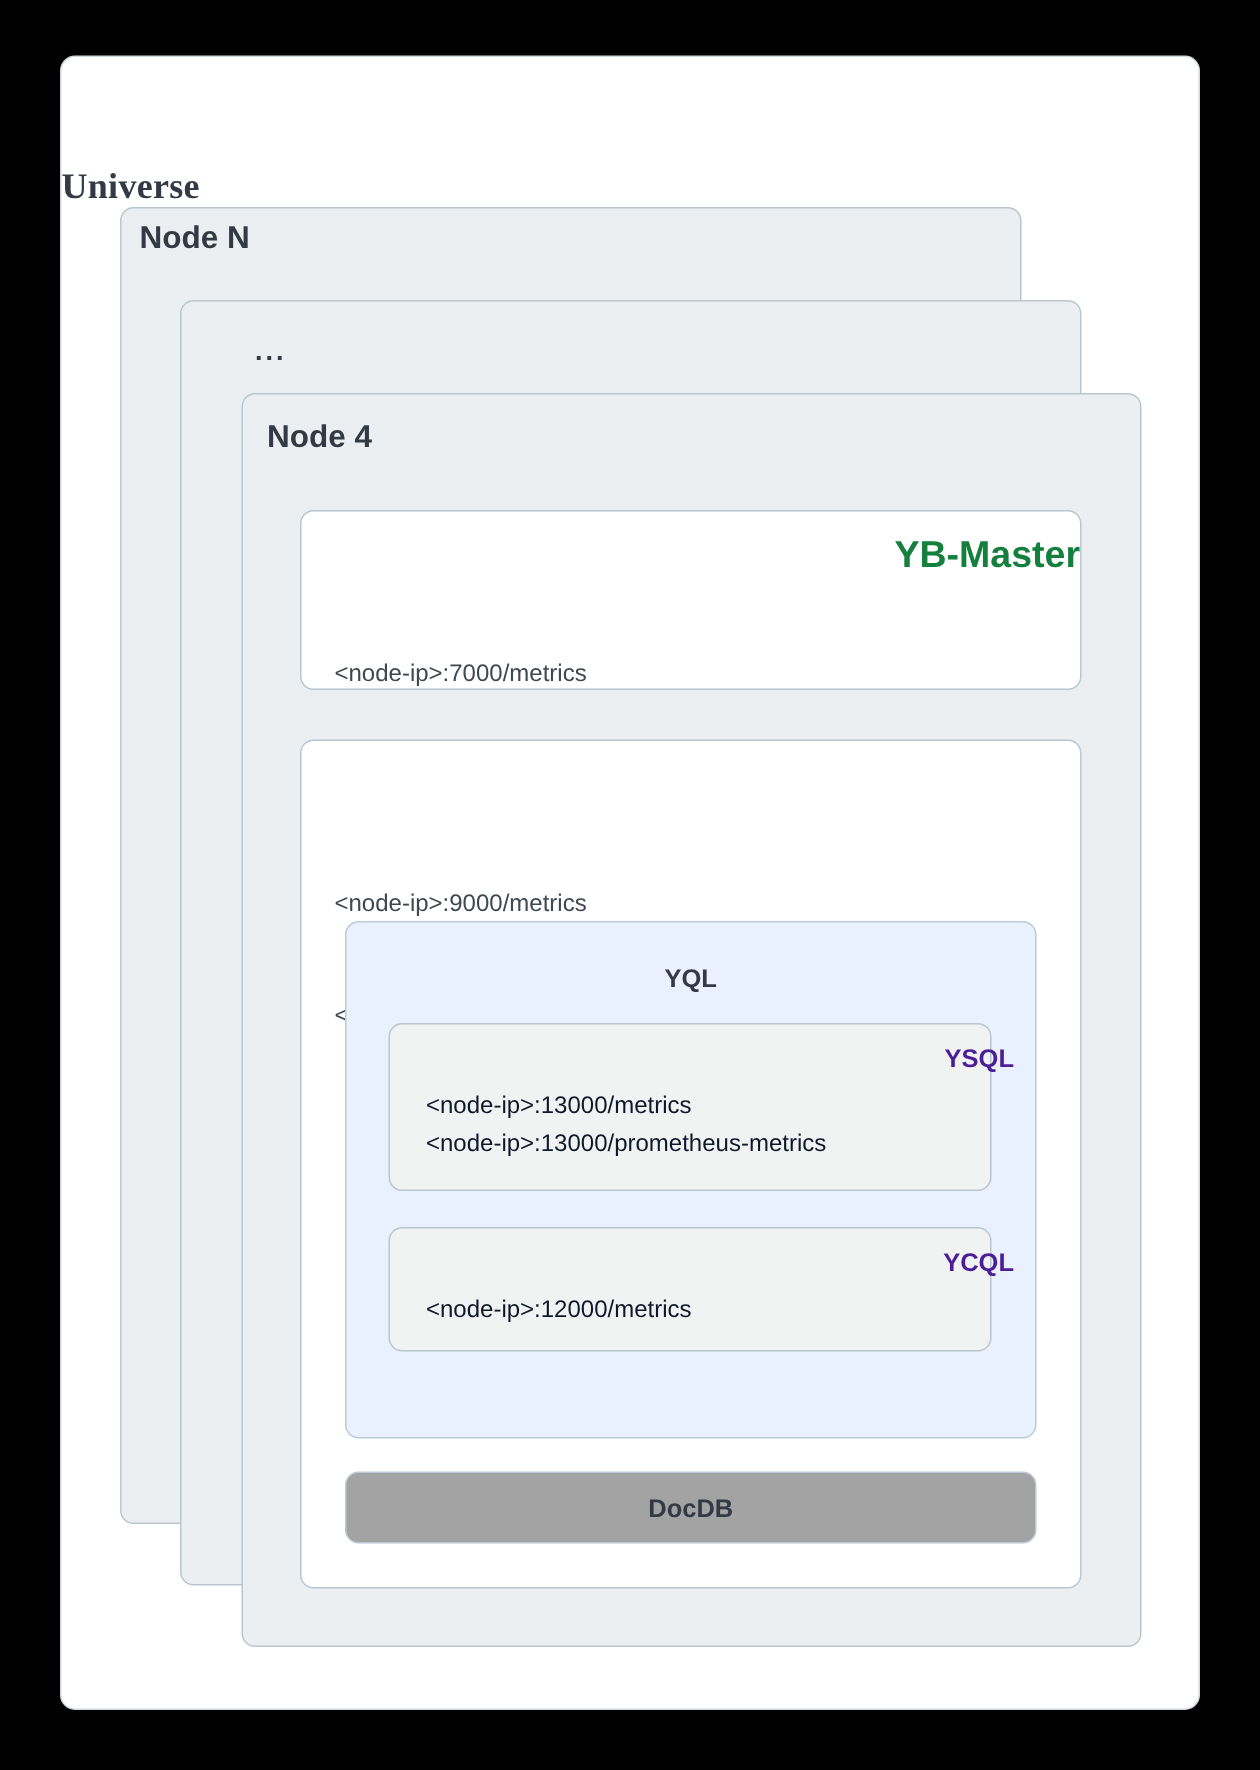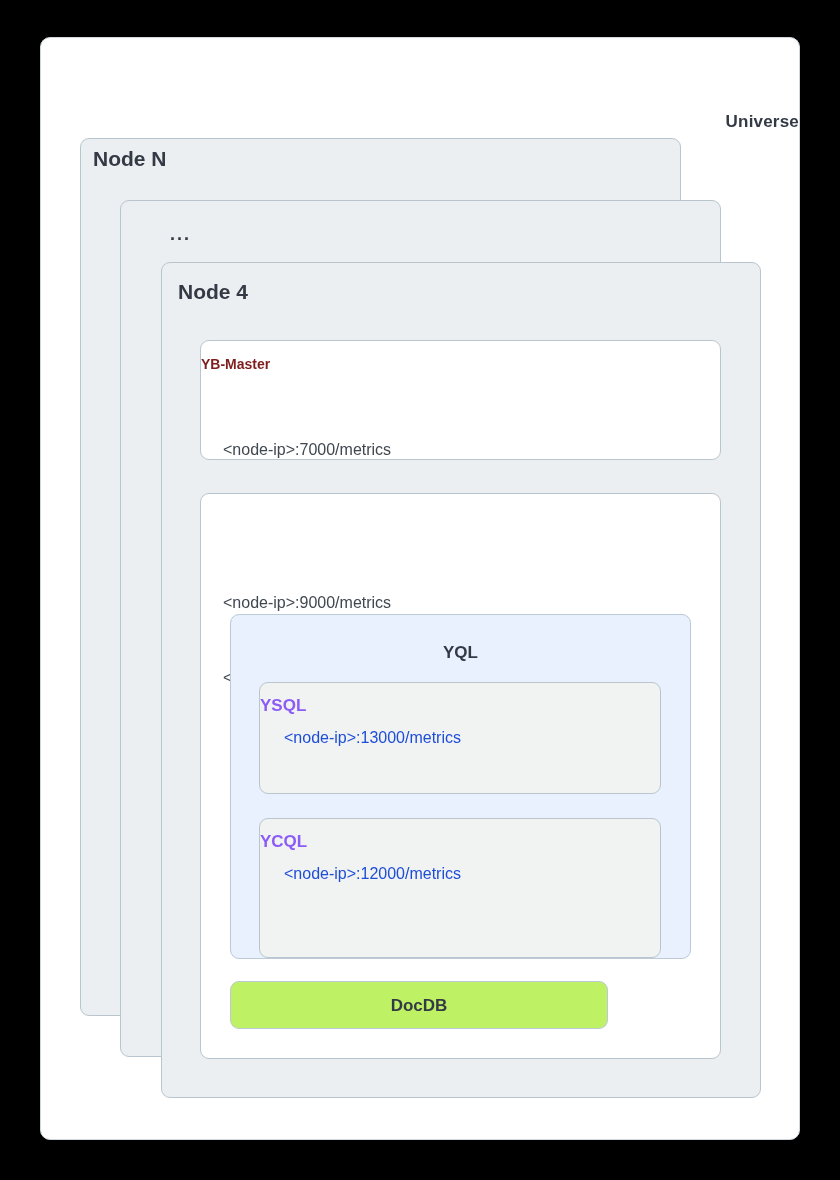--- a/index.html
+++ b/index.html
@@ -27,25 +27,26 @@
     border: 1px solid #cfd8dc;
     border-radius: 10px;
     box-sizing: border-box;
     box-shadow: 0 1px 2px rgba(0,0,0,0.10);
   }
   .universe-title {
     position: absolute;
     left: 0;
     top: 74px;
     width: 100%;
-    text-align: right;
-    font-size: 17px;
+    text-align: left;
+    font-size: 24px;
     font-weight: bold;
     color: #343a45;
     letter-spacing: 0.2px;
+    font-family: Liberation Serif, serif;
   }
 
   
   .node-card {
     position: absolute;
     background: #eceff1;
     border: 1px solid #b9c6ce;
     border-radius: 9px;
     box-sizing: border-box;
   }
@@ -95,24 +96,24 @@
     left: 200px;
     top: 493px;
     width: 521px;
     height: 566px;
   }
   .proc-title {
     position: absolute;
     left: 0;
     top: 15px;
     width: 100%;
-    text-align: left;
-    font-size: 14px;
-    font-weight: bold;
-    color: #7f1d1d;
+    text-align: right;
+    font-size: 25px;
+    font-weight: bold;
+    color: #15803d;
   }
   .endpoints {
     position: absolute;
     left: 22px;
     top: 46px;
     font-size: 16px;
     line-height: 25px;
     color: #3f474f;
     white-space: pre;
   }
@@ -146,49 +147,49 @@
   .lang-box {
     position: absolute;
     background: #f1f2f2;
     border: 1px solid #b9c6ce;
     border-radius: 9px;
     box-sizing: border-box;
     left: 259px;
     width: 402px;
   }
   .box-ysql { top: 682px; height: 112px; }
-  .box-ycql { top: 818px; height: 140px; }
+  .box-ycql { top: 818px; height: 83px; }
   .lang-title {
     position: absolute;
-    left: 0;
+    left: 16px;
     top: 13px;
     width: 100%;
-    text-align: left;
+    text-align: right;
     font-size: 17px;
     font-weight: bold;
-    color: #8b5cf6;
+    color: #4c1d95;
   }
   .lang-endpoints {
     position: absolute;
     left: 24px;
     top: 42px;
     font-size: 16px;
     line-height: 25px;
-    color: #1d4ed8;
+    color: #0f172a;
   }
   .lang-endpoints span { display: block; }
 
   
   .docdb-box {
     position: absolute;
     left: 230px;
     top: 981px;
-    width: 378px;
+    width: 461px;
     height: 48px;
-    background: #bef264;
+    background: #a3a3a3;
     border: 1px solid #bcc9d6;
     border-radius: 9px;
     box-sizing: border-box;
     text-decoration: underline;
   }
   .docdb-title {
     position: absolute;
     left: 0;
     top: 14px;
     width: 100%;
@@ -230,20 +231,21 @@
 </div>
 
 <div class="yql-box">
   <div class="yql-title">YQL</div>
 </div>
 
 <div class="lang-box box-ysql">
   <div class="lang-title">YSQL</div>
   <div class="lang-endpoints">
     <span>&lt;node-ip&gt;:13000/metrics</span>
+    <span>&lt;node-ip&gt;:13000/prometheus-metrics</span>
   </div>
 </div>
 
 <div class="lang-box box-ycql">
   <div class="lang-title">YCQL</div>
   <div class="lang-endpoints">
     <span>&lt;node-ip&gt;:12000/metrics</span>
   </div>
 </div>
 

